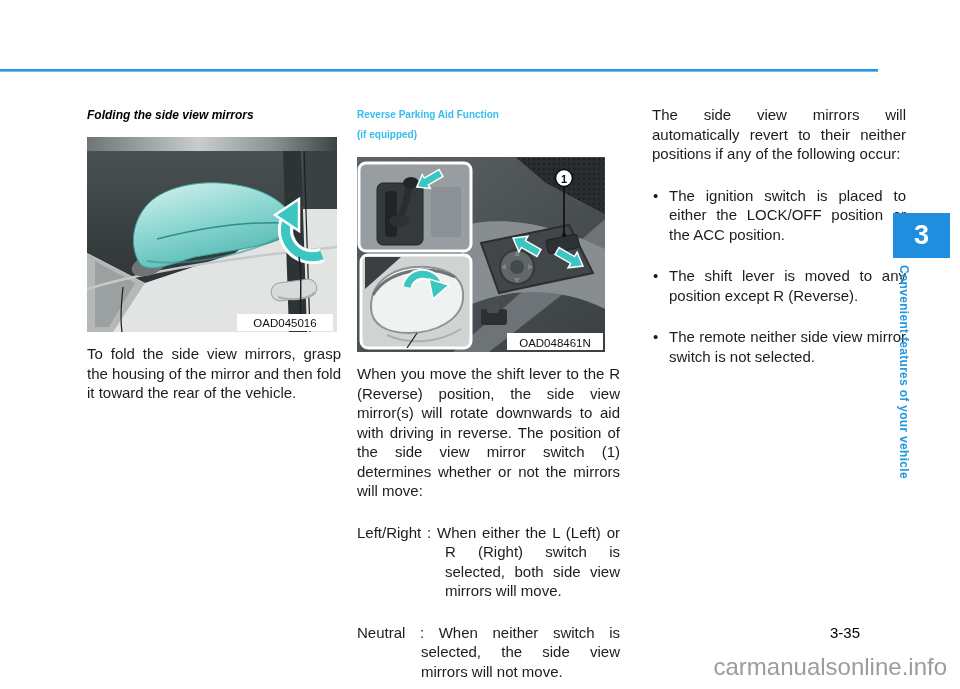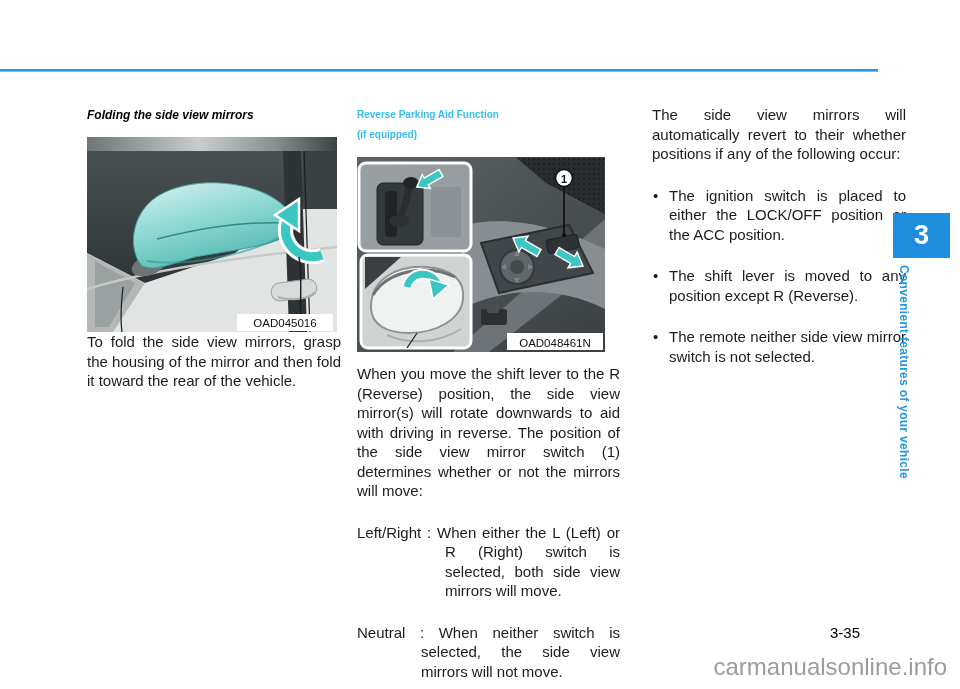--- a/index.html
+++ b/index.html
@@ -26,21 +26,21 @@
   }
   h2.h-blue {
     font-size:10px; line-height:20px; font-weight:bold;
     color:#35bdef; margin:0 0 12px 0;
   }
   .figure { position:relative; line-height:0; }
   .figure svg { display:block; }
   svg text { font-family:"Liberation Sans", sans-serif; }
 
   p.body { text-align:justify; margin:0; }
-  #col-left p.body { margin-top:0; }
+  #col-left p.body { margin-top:12px; }
   #col-mid p.body  { margin-top:12px; }
 
   .hang { text-align:justify; margin-top:22px; }
   .hang-1 { padding-left:88px; text-indent:-88px; }
   .hang-2 { padding-left:64px; text-indent:-64px; }
 
   ul.bullets { list-style:none; margin:7px 0 0 0; padding:0; }
   ul.bullets li {
     position:relative; padding-left:17px; text-align:justify; margin-top:22px;
   }
@@ -206,21 +206,21 @@
   </div>
 
   <p class="body">When you move the shift lever to the R (Reverse) position, the side view mirror(s) will rotate downwards to aid with driving in reverse. The position of the side view mirror switch (1) determines whether or not the mirrors will move:</p>
 
   <p class="hang hang-1"><span>Left/Right :</span> <span>When either the L (Left) or R (Right) switch is selected, both side view mirrors will move.</span></p>
 
   <p class="hang hang-2"><span>Neutral :</span> <span>When neither switch is selected, the side view mirrors will not move.</span></p>
 </div>
 
 <div class="col" id="col-right">
-  <p class="body">The side view mirrors will automatically revert to their whether positions if any of the following occur:</p>
+  <p class="body">The side view mirrors will automatically revert to their neither positions if any of the following occur:</p>
   <ul class="bullets">
     <li>The ignition switch is placed to either the LOCK/OFF position or the ACC position.</li>
     <li>The shift lever is moved to any position except R (Reverse).</li>
     <li>The remote neither side view mirror switch is not selected.</li>
   </ul>
 </div>
 
 <div class="chapter-tab">3</div>
 <div class="chapter-title">Convenient features of your vehicle</div>
 

